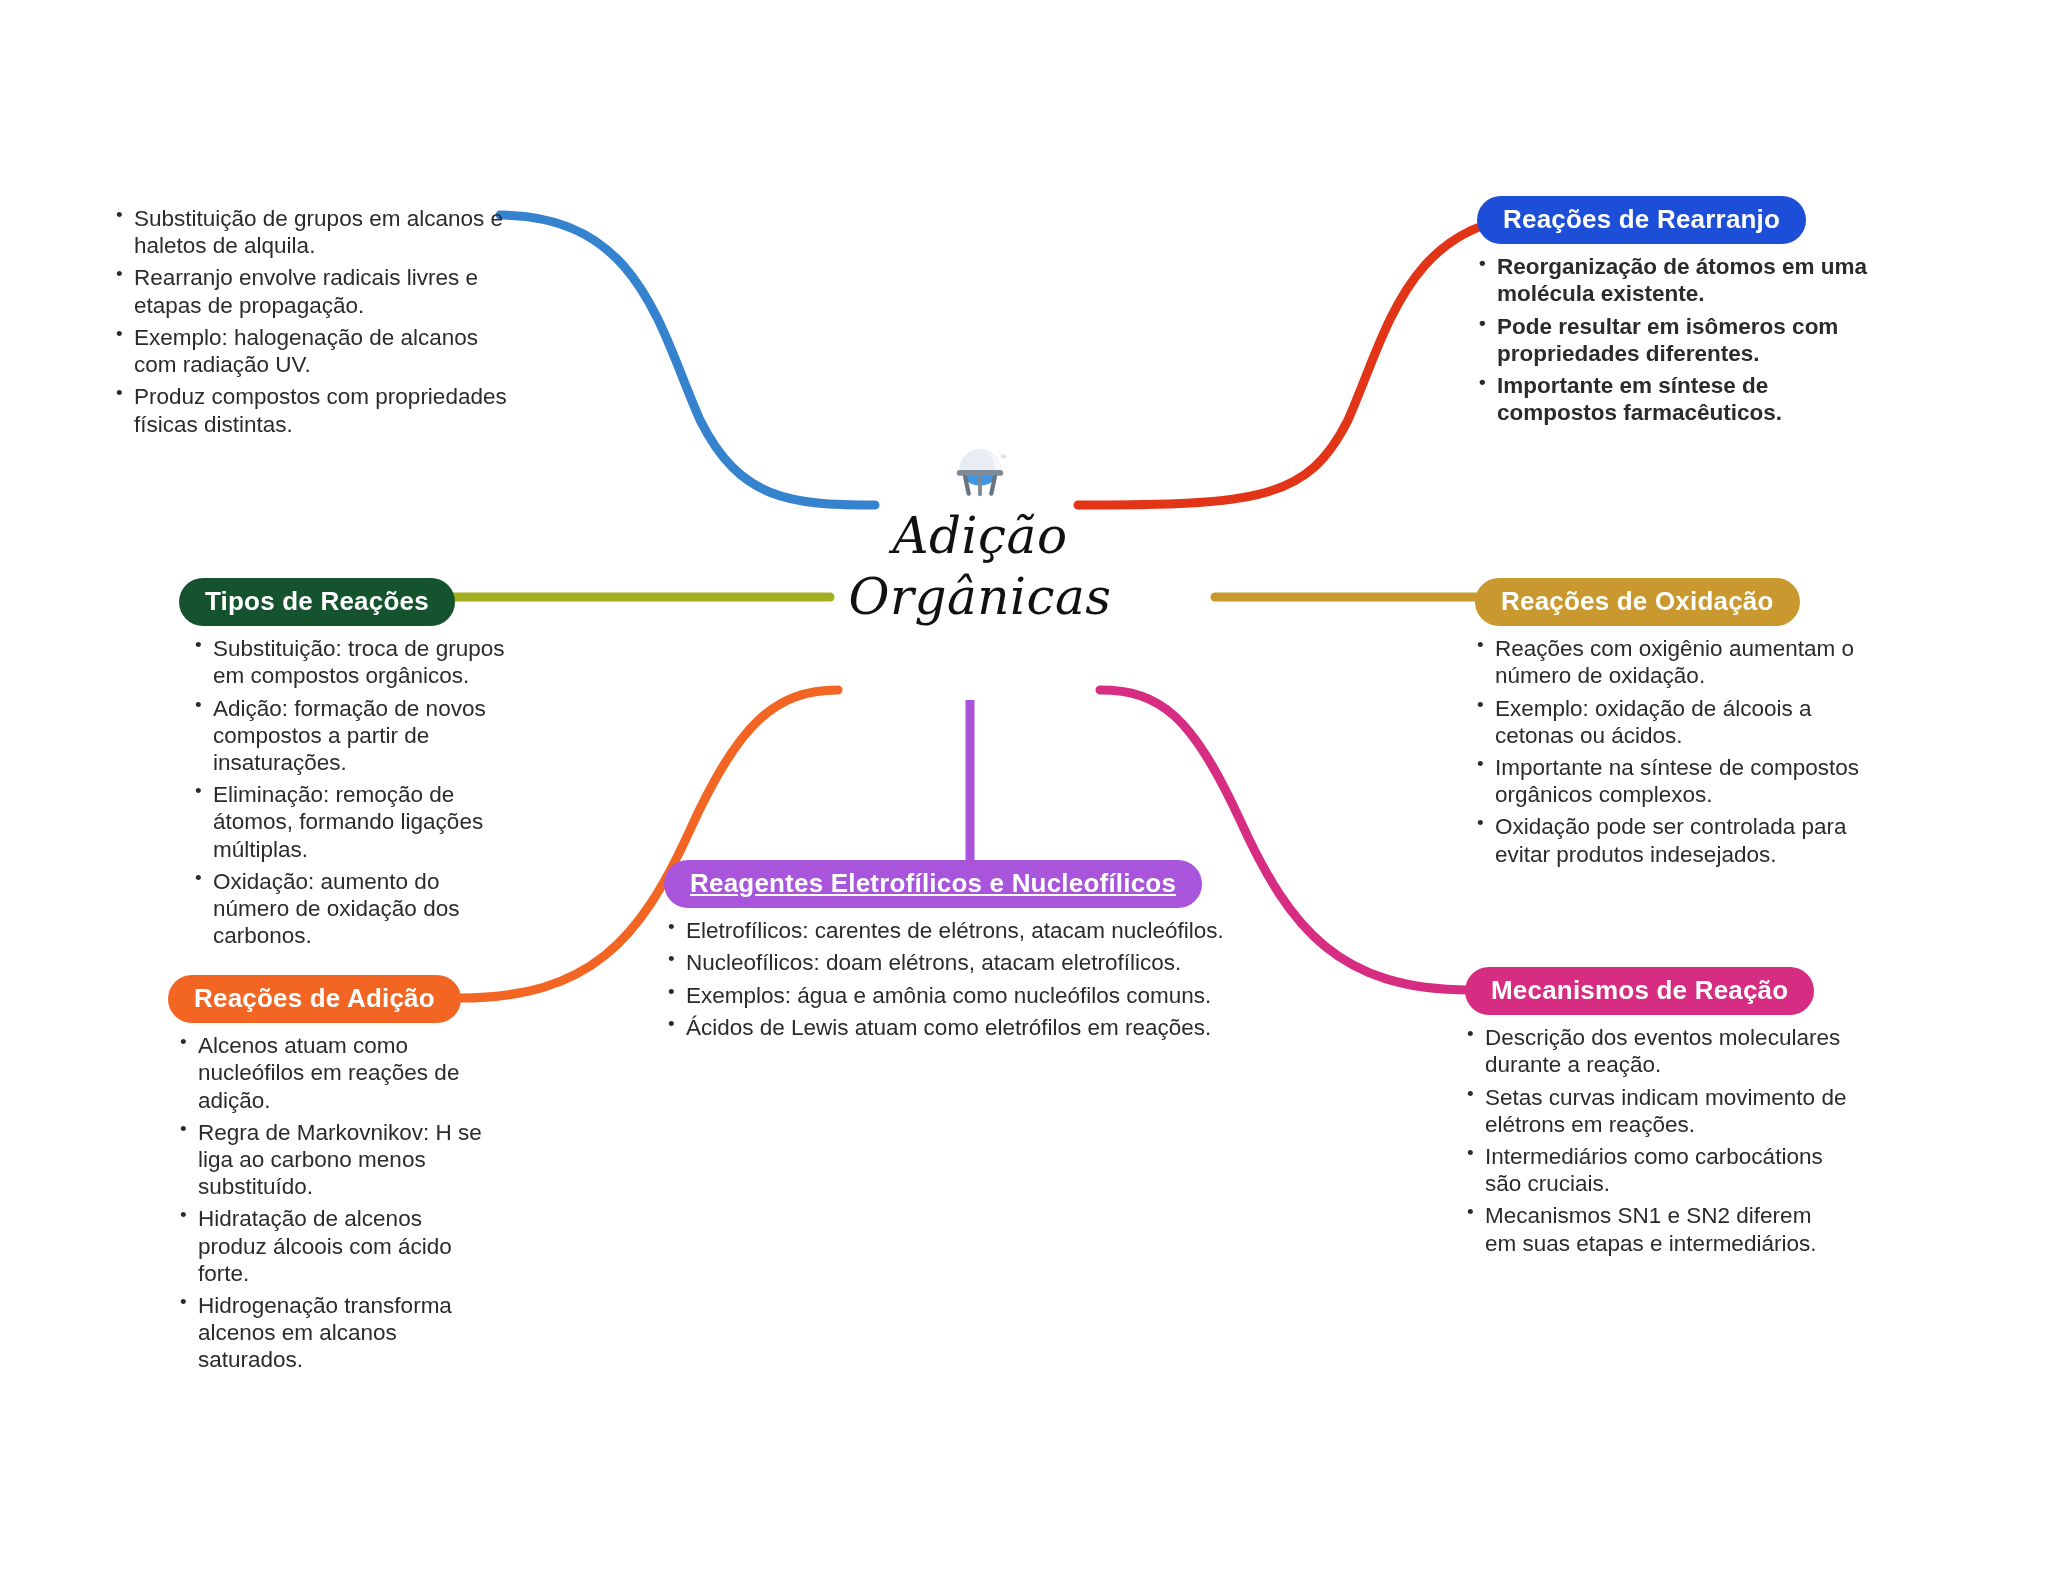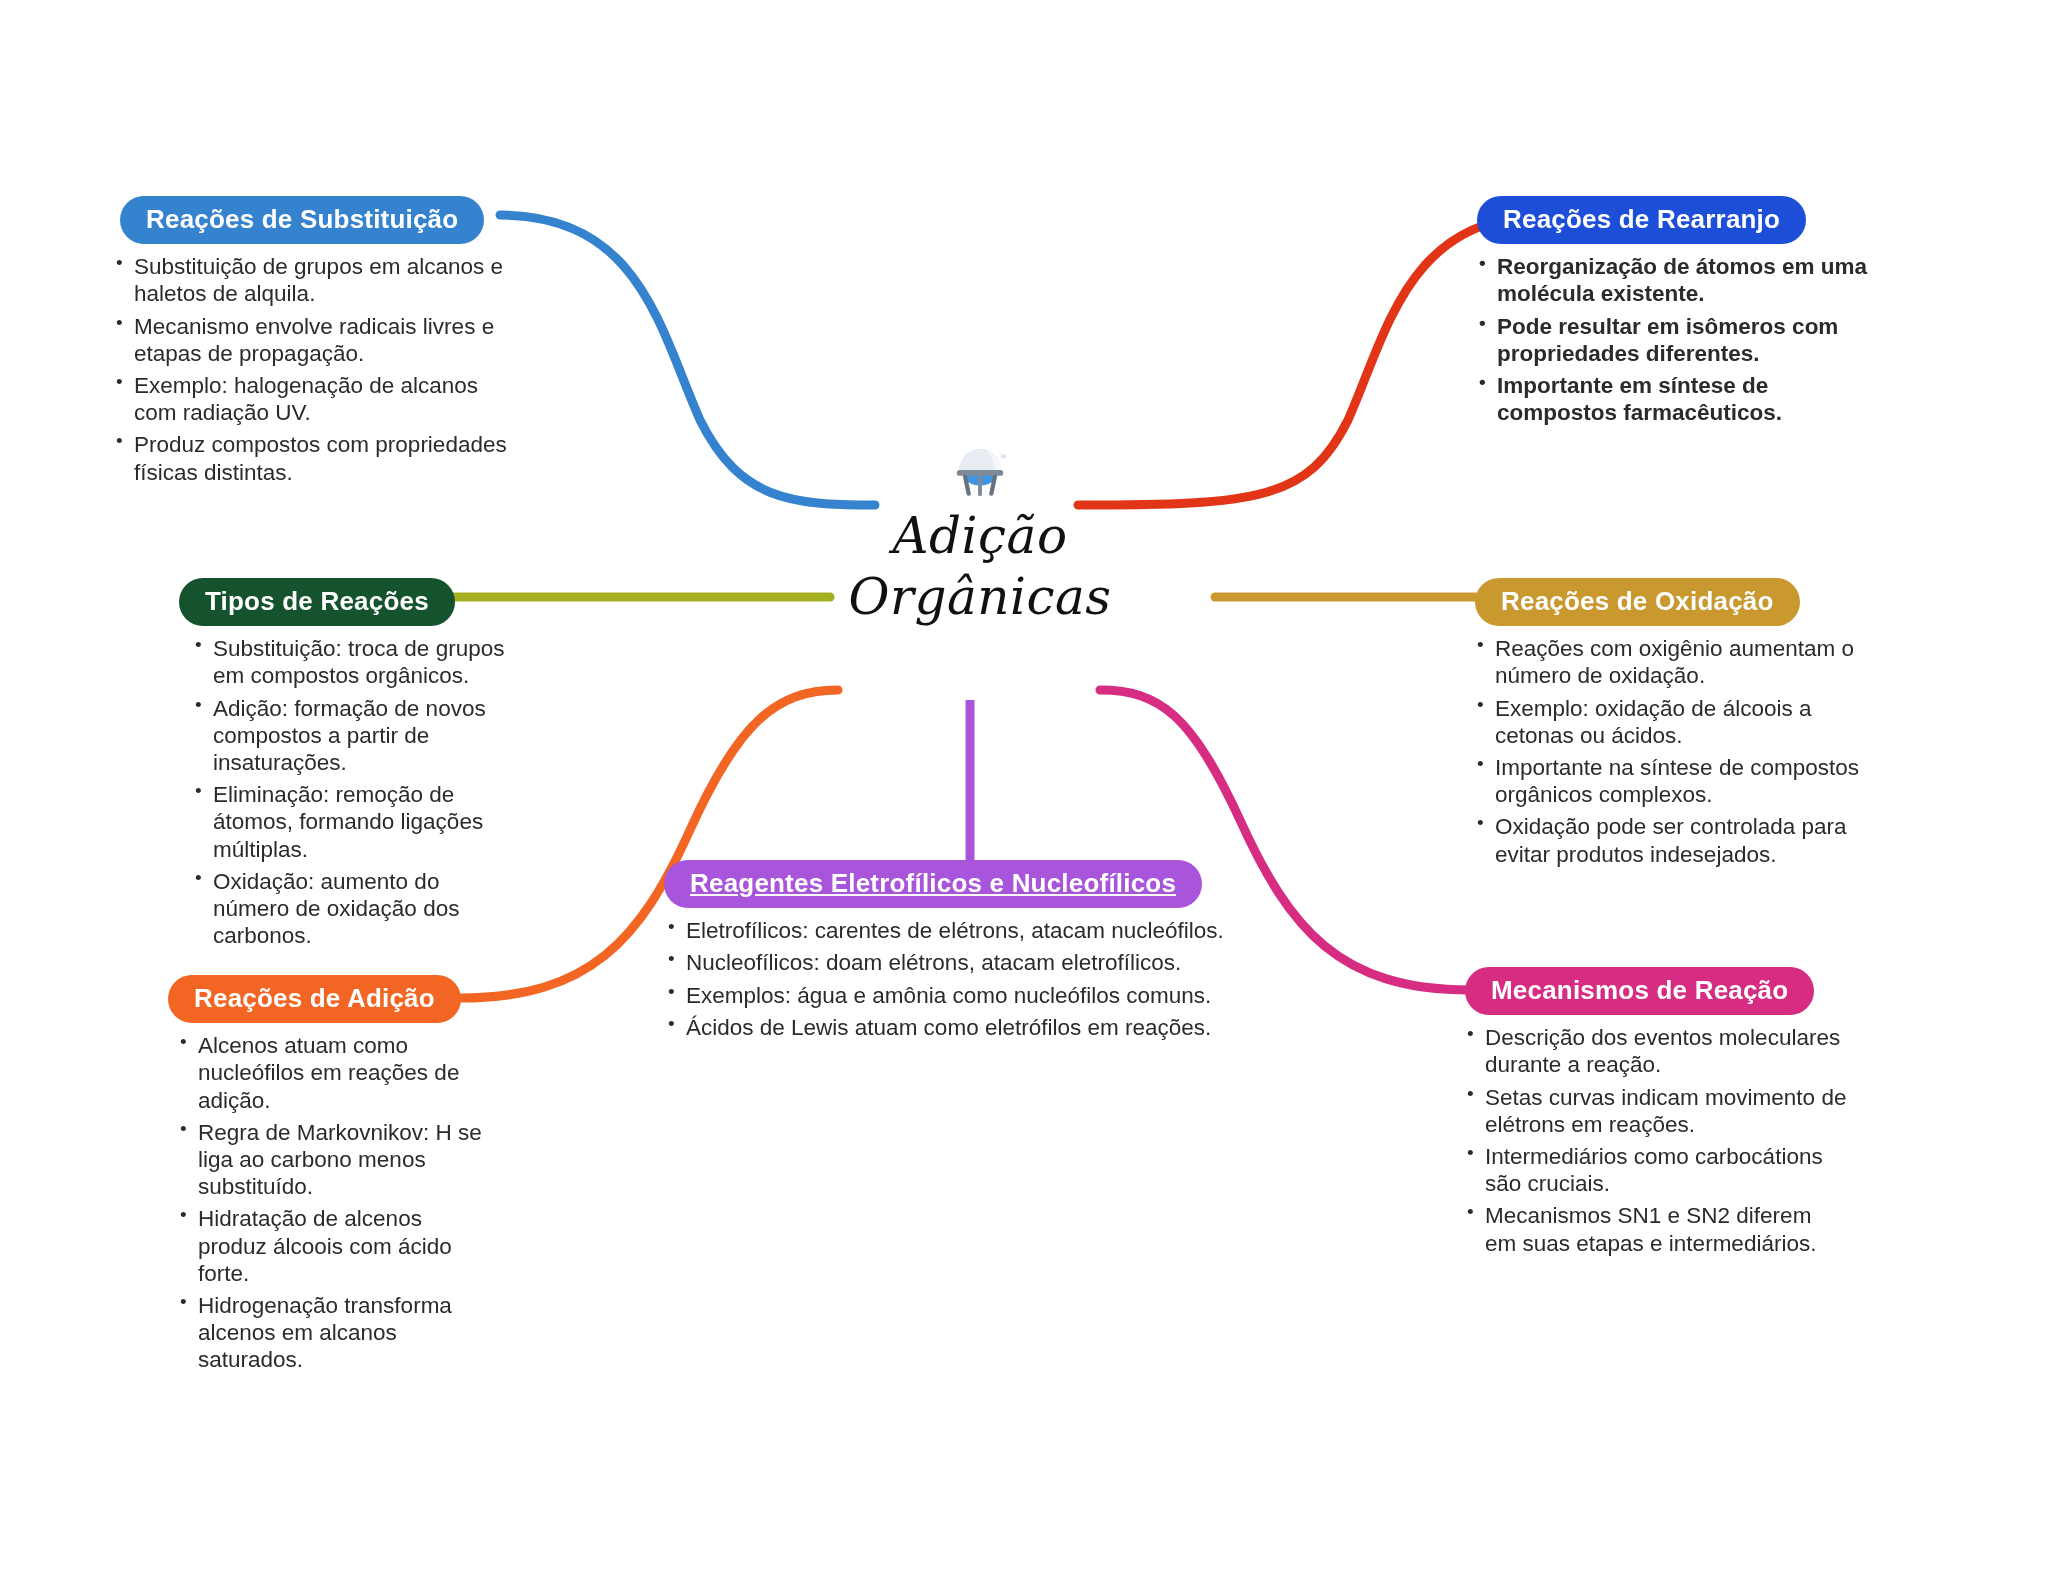--- a/index.html
+++ b/index.html
@@ -156,24 +156,23 @@
       <rect x="8" y="31" width="48" height="6" rx="3" fill="#7d8a99"></rect>
       <rect x="14" y="36" width="4.4" height="22" rx="2.2" fill="#67737f" transform="rotate(-12 16 36)"></rect>
       <rect x="45.6" y="36" width="4.4" height="22" rx="2.2" fill="#67737f" transform="rotate(12 48 36)"></rect>
       <rect x="30" y="37" width="4" height="21" rx="2" fill="#7d8a99"></rect>
     </svg>
     <div class="hub-title">Adição</div>
     <div class="hub-title">Orgânicas</div>
   </div>
 
   <div class="branch" id="b-substituicao">
-    <div class="pill" style="background-color: rgb(53, 131, 206);">Reações de Substituição</div>
     <ul class="bullets">
       <li>Substituição de grupos em alcanos e haletos de alquila.</li>
-      <li>Mecanismo envolve radicais livres e etapas de propagação.</li>
+      <li>Rearranjo envolve radicais livres e etapas de propagação.</li>
       <li>Exemplo: halogenação de alcanos com radiação UV.</li>
       <li>Produz compostos com propriedades físicas distintas.</li>
     </ul>
   </div>
 
   <div class="branch" id="b-rearranjo">
     <div class="pill" style="background-color: #1d4ed8;">Reações de Rearranjo</div>
     <ul class="bullets">
       <li>Reorganização de átomos em uma molécula existente.</li>
       <li>Pode resultar em isômeros com propriedades diferentes.</li>

